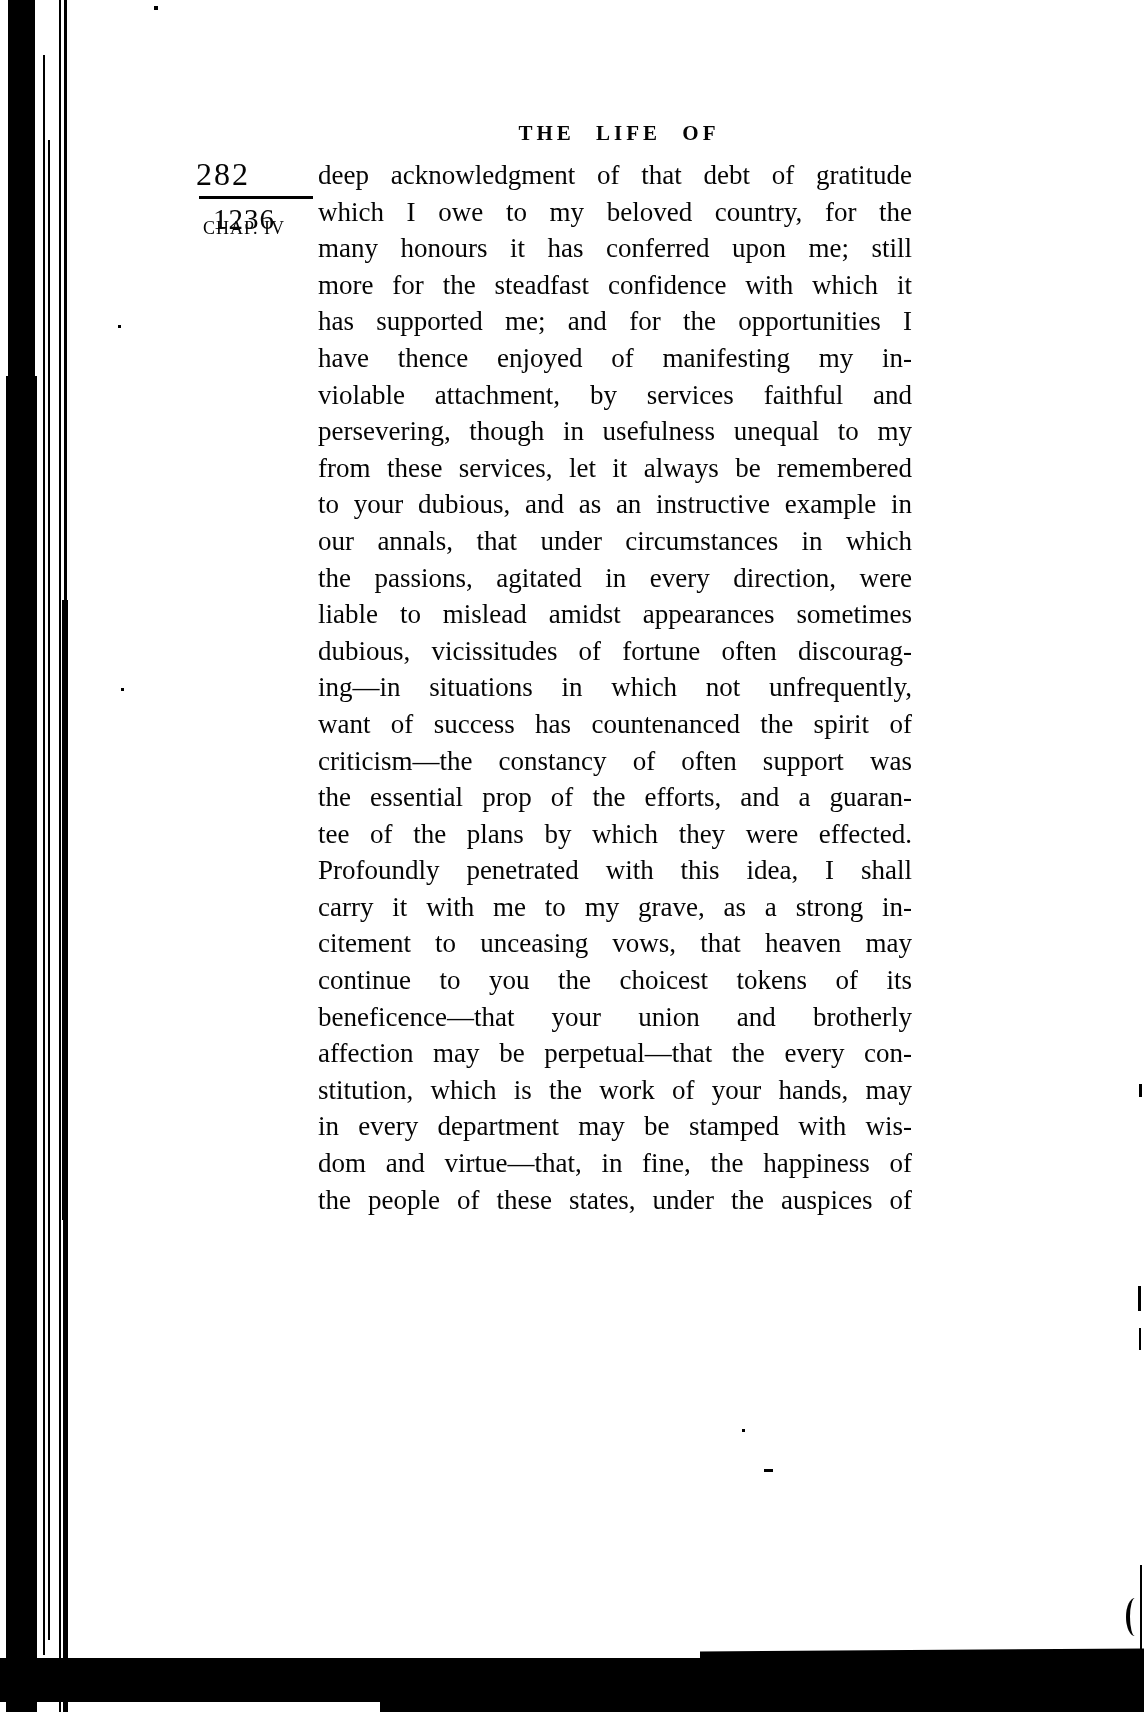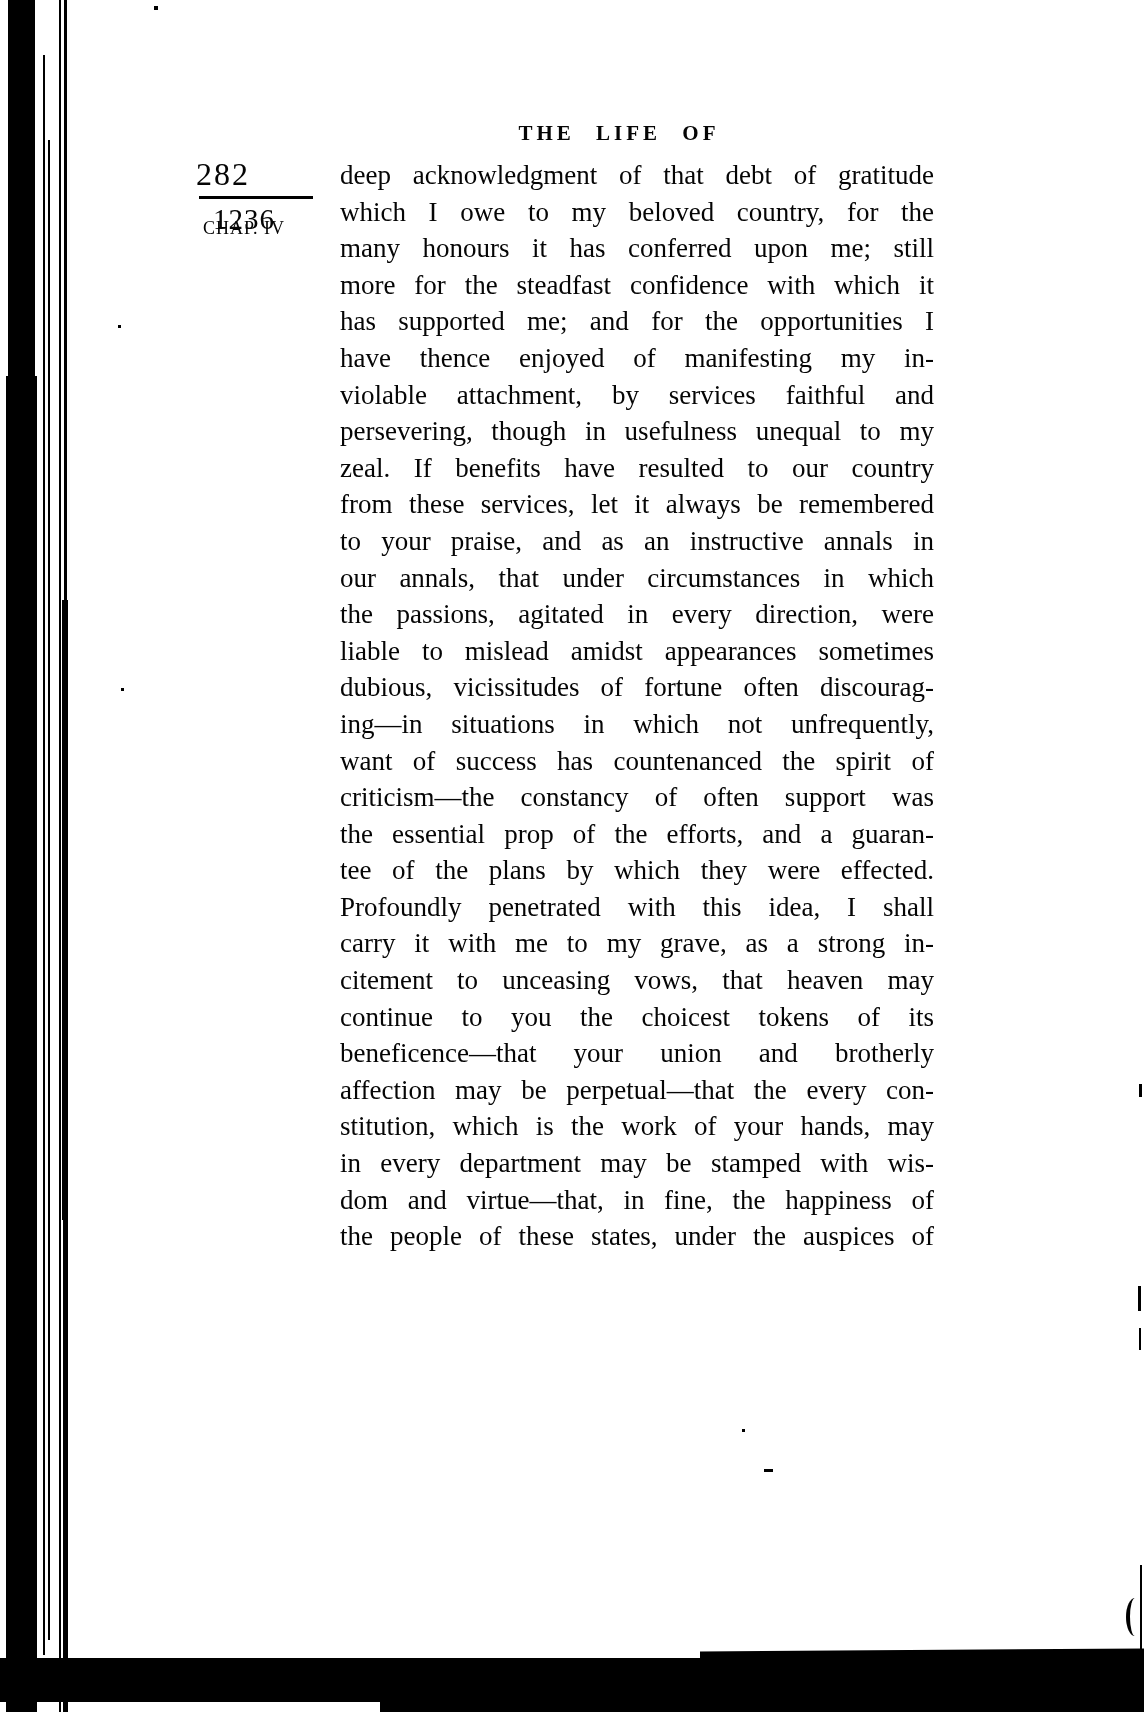--- a/index.html
+++ b/index.html
@@ -56,21 +56,21 @@
   }
   .margin-rule {
     position: absolute; left: 199px; top: 196px;
     width: 114px; height: 3px; background: #000;
   }
   .margin-year {
     position: absolute; left: 213px; top: 203px;
     font-size: 29px; letter-spacing: 1px;
   }
   .body-text {
-    position: absolute; left: 340px; top: 157px; width: 594px; font-family: Liberation Serif, serif;
+    position: absolute; left: 318px; top: 157px; width: 594px; font-family: Liberation Serif, serif;
   }
   .body-line {
     font-size: 27px;
     line-height: 36.6px;
     height: 36.6px;
     white-space: normal;
     text-align: justify;
     text-align-last: justify;
     -moz-text-align-last: justify;
   }
@@ -113,23 +113,22 @@
 
   <div class="body-text" id="body-text">
       <div class="body-line">deep acknowledgment of that debt of gratitude</div>
       <div class="body-line">which I owe to my beloved country, for the</div>
       <div class="body-line">many honours it has conferred upon me; still</div>
       <div class="body-line">more for the steadfast confidence with which it</div>
       <div class="body-line">has supported me; and for the opportunities I</div>
       <div class="body-line">have thence enjoyed of manifesting my in-</div>
       <div class="body-line">violable attachment, by services faithful and</div>
       <div class="body-line">persevering, though in usefulness unequal to my</div>
-      <div class="body-line">zeal.  If benefits have resulted to our country</div>
       <div class="body-line">from these services, let it always be remembered</div>
-      <div class="body-line">to your praise, and as an instructive annals in</div>
+      <div class="body-line">to your dubious, and as an instructive example in</div>
       <div class="body-line">our annals, that under circumstances in which</div>
       <div class="body-line">the passions, agitated in every direction, were</div>
       <div class="body-line">liable to mislead amidst appearances sometimes</div>
       <div class="body-line">dubious, vicissitudes of fortune often discourag-</div>
       <div class="body-line">ing—in situations in which not unfrequently,</div>
       <div class="body-line">want of success has countenanced the spirit of</div>
       <div class="body-line">criticism—the constancy of often support was</div>
       <div class="body-line">the essential prop of the efforts, and a guaran-</div>
       <div class="body-line">tee of the plans by which they were effected.</div>
       <div class="body-line">Profoundly penetrated with this idea, I shall</div>

